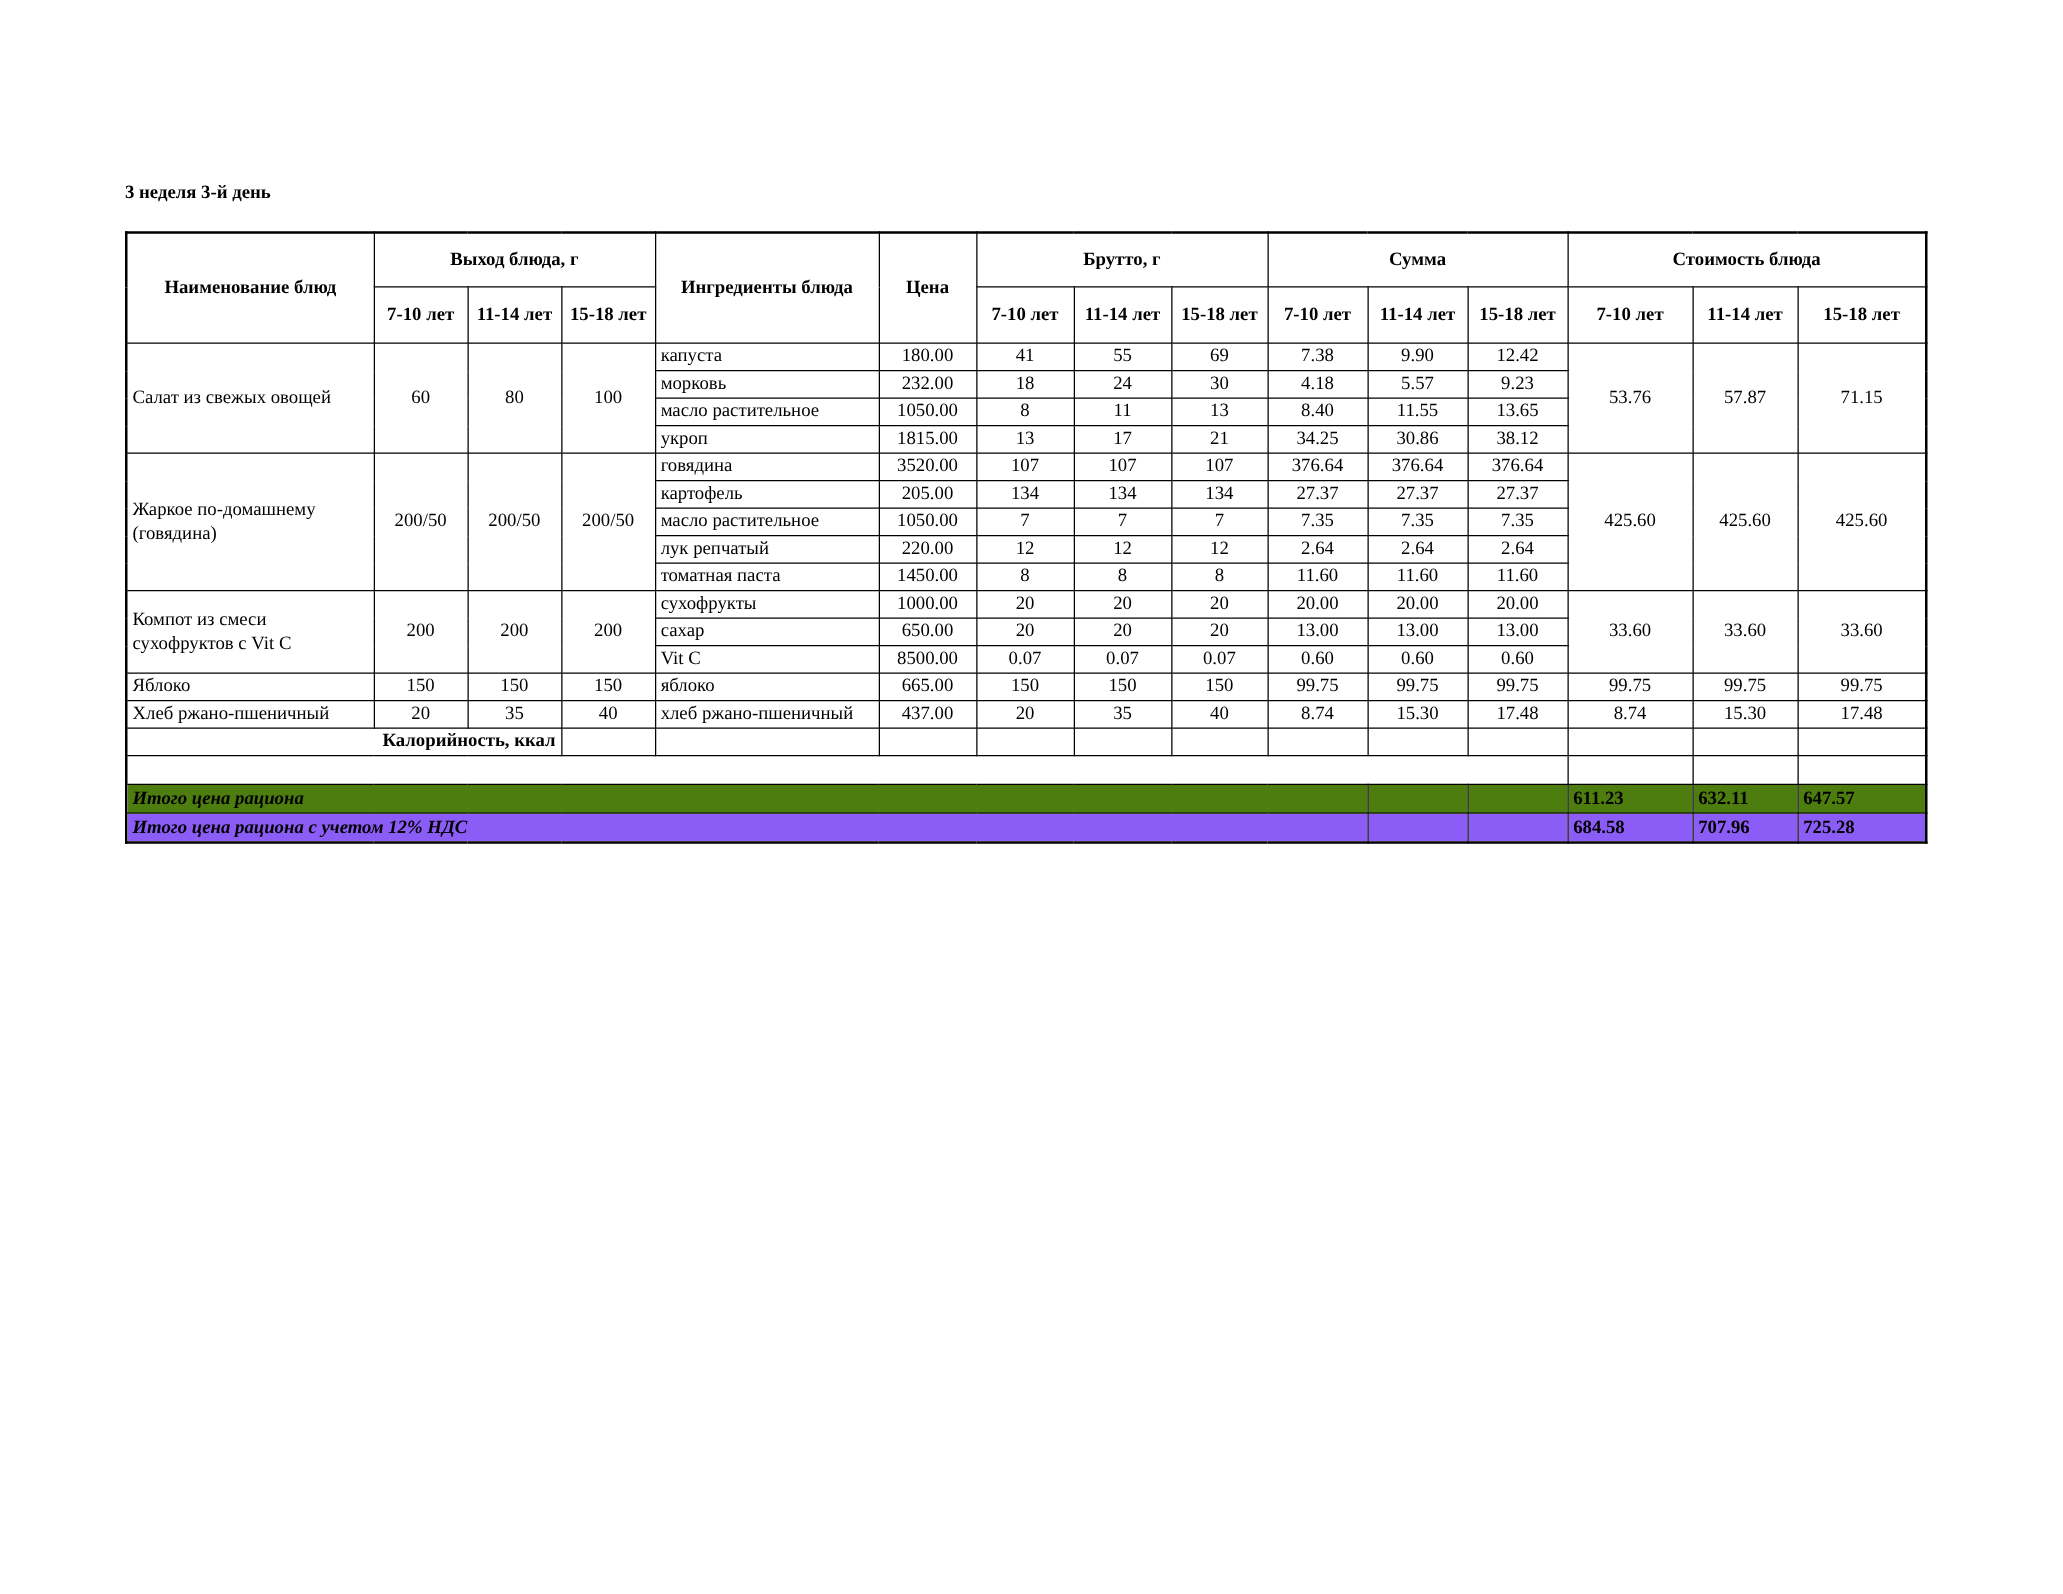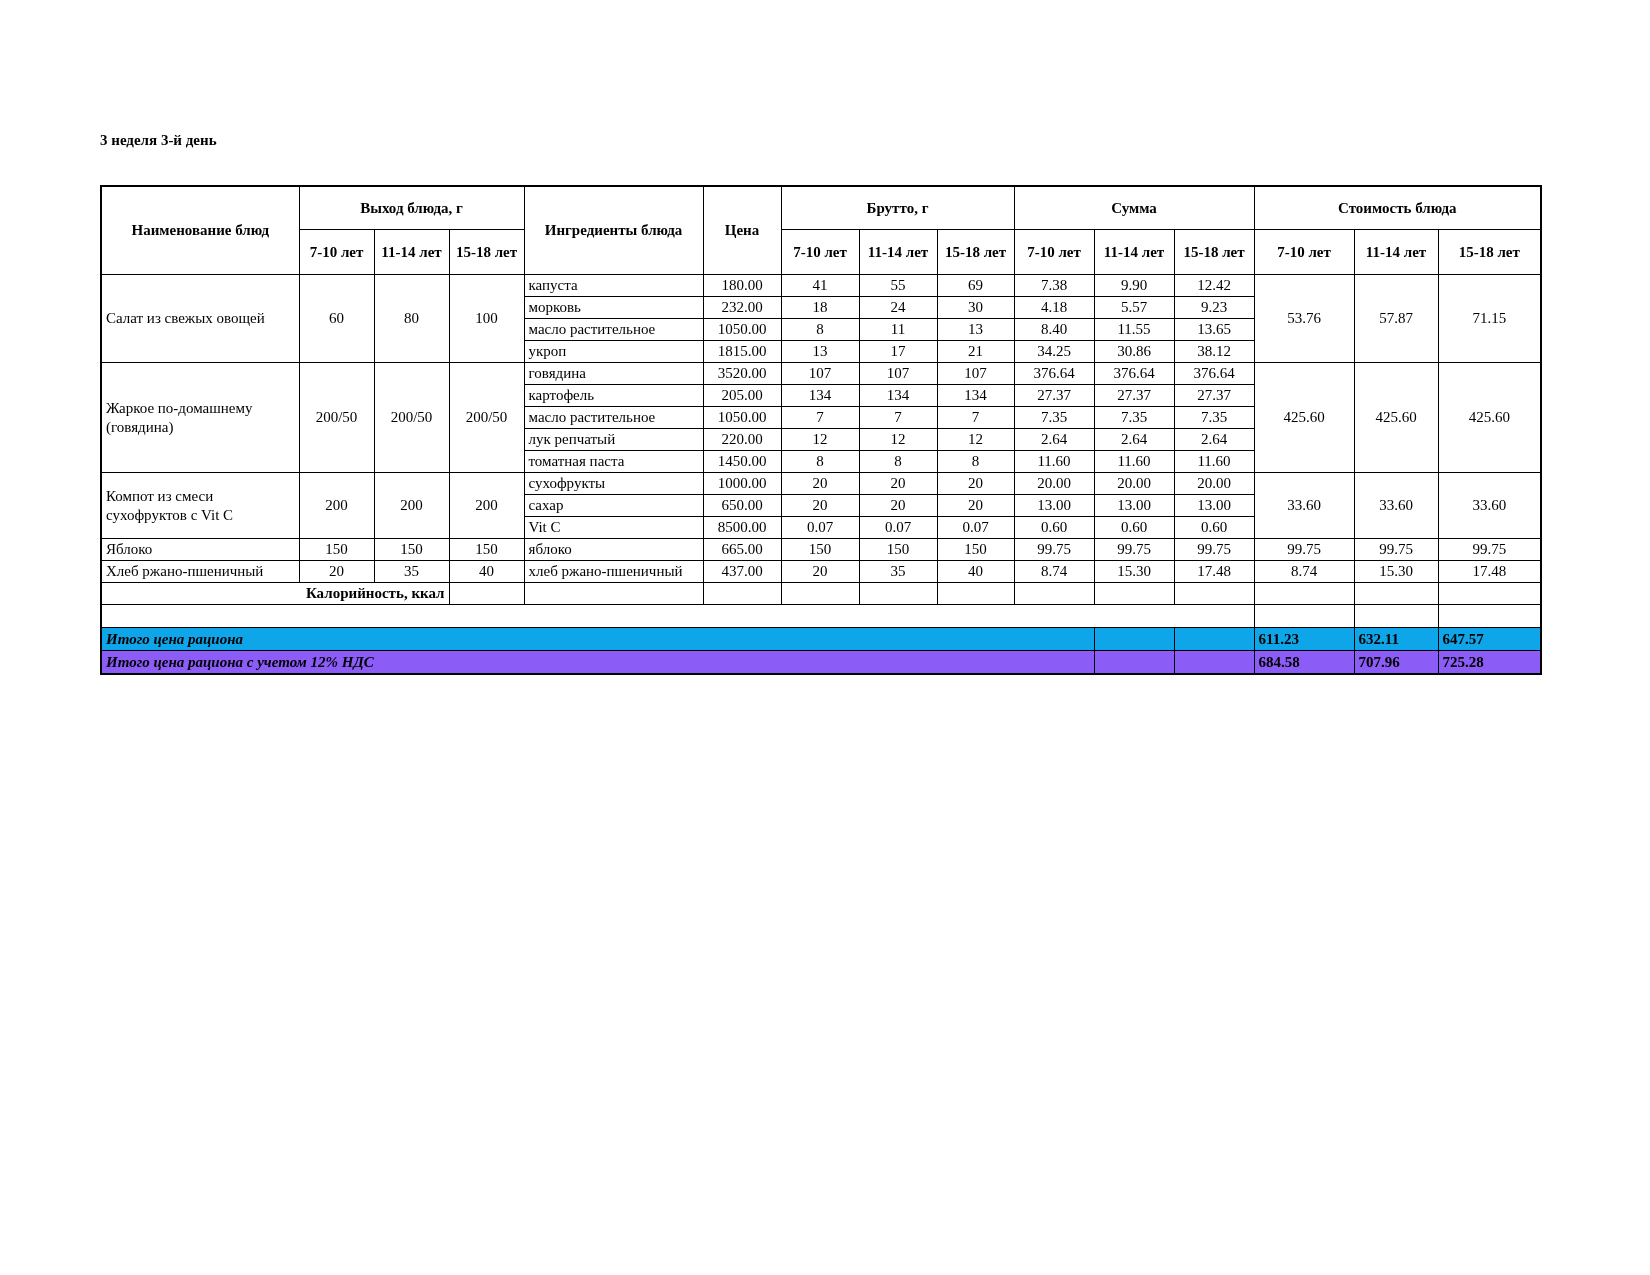--- a/index.html
+++ b/index.html
@@ -1,18 +1,18 @@
 <!DOCTYPE html>
 <html><head>
 <meta charset="utf-8">
 <style>
   html,body{margin:0;padding:0;background:#fff;}
   .page{position:relative;width:1650px;height:1275px;background:#ffffff;overflow:hidden;
         font-family:"Liberation Serif","DejaVu Serif",serif;color:#000;}
-  .doc-title{position:absolute;left:100px;top:132px;font-size:15px;font-weight:bold;}
+  .doc-title{position:absolute;left:100px;top:146px;font-size:15px;font-weight:bold;}
   table.menu{position:absolute;left:100px;top:185px;width:1440px;border-collapse:collapse;
              table-layout:fixed;font-size:15px;border:2px solid #000;}
   .menu td,.menu th{border:1px solid #000;padding:0 4px;height:21px;line-height:1.22;
                     overflow:hidden;vertical-align:middle;}
   .menu th{font-weight:bold;text-align:center;}
   .hdr1 th{height:42px;}
   .hdr2 th{height:44px;}
   .l{text-align:left;}
   .c{text-align:center;}
   .vt{vertical-align:top;padding-top:2px;}
@@ -270,21 +270,21 @@
       <td></td>
     </tr>
 
     <tr class="spacer">
       <td colspan="12" class="sp-main"></td>
       <td></td>
       <td></td>
       <td></td>
     </tr>
 
-    <tr class="total" style="background: #0ea5e9;">
+    <tr class="total" style="background: #4d7c0f;">
       <td colspan="10" class="tlabel">Итого цена рациона</td>
       <td></td>
       <td></td>
       <td class="tval">611.23</td>
       <td class="tval">632.11</td>
       <td class="tval">647.57</td>
     </tr>
     <tr class="total" style="background: #8b5cf6;">
       <td colspan="10" class="tlabel">Итого цена рациона с учетом 12% НДС</td>
       <td></td>

